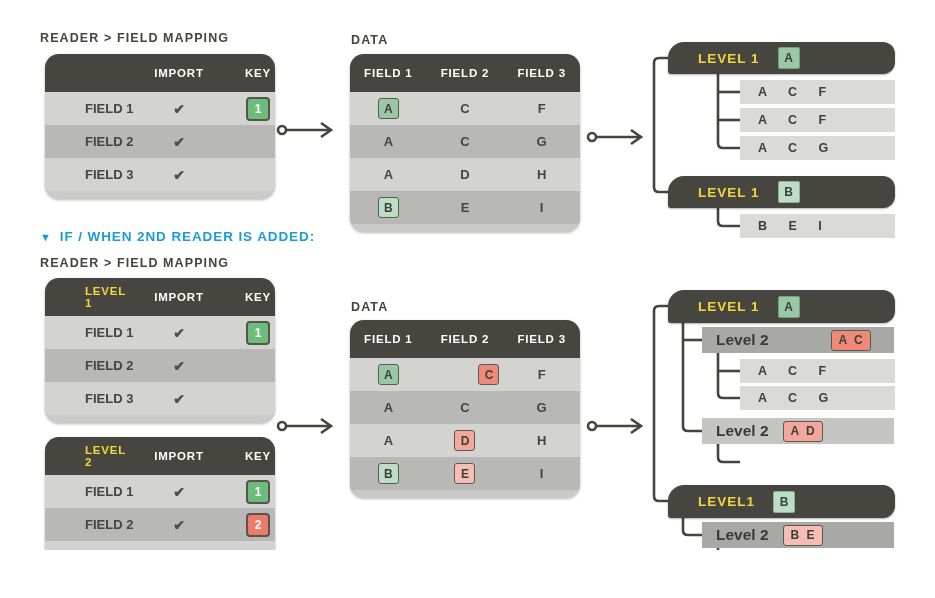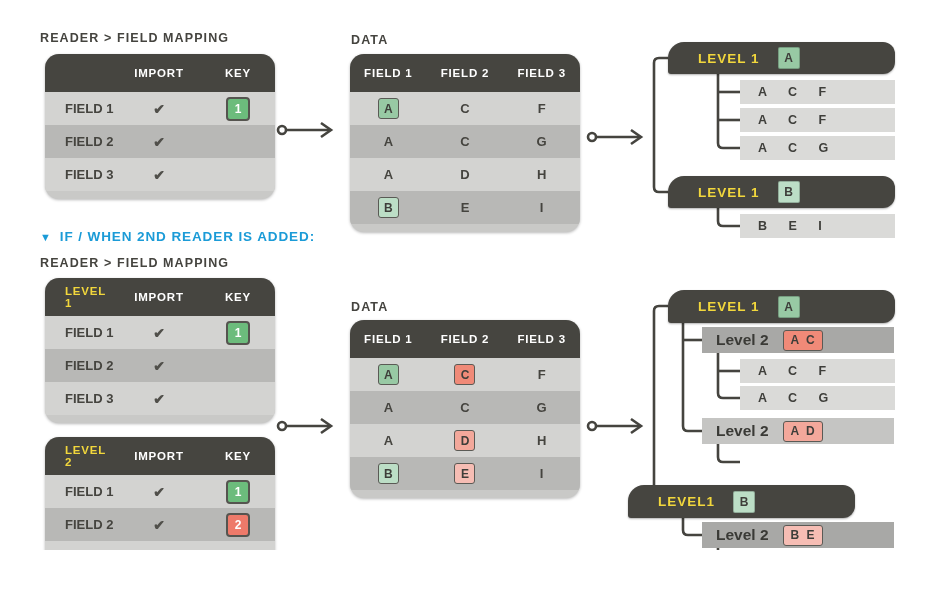--- a/index.html
+++ b/index.html
@@ -11,41 +11,41 @@
 
   .title{font-size:12.5px;font-weight:bold;letter-spacing:1.1px;color:#45443f;}
   .blue-head{font-size:13.5px;font-weight:bold;letter-spacing:0.9px;color:#1b9bd7;display:flex;align-items:center;gap:8px;}
   .blue-head .tri{font-size:11px;}
 
   
   .panel{position:absolute;background:#c9c9c7;border-radius:14px;overflow:hidden;
          padding-bottom:8px;box-shadow:0 1px 3px rgba(0,0,0,0.28);box-sizing:border-box;}
   .thead{display:grid;height:38px;background:#464540;color:#fff;font-size:11.5px;
          font-weight:bold;letter-spacing:0.8px;align-items:center;}
-  .map-cols{grid-template-columns:72px 84px 74px;}
+  .map-cols{grid-template-columns:72px 84px 74px;padding-left:20px;}
   .data-cols{grid-template-columns:1fr 1fr 1fr;}
   .trow{display:grid;height:33px;align-items:center;font-size:13px;font-weight:bold;color:#45443f;}
   .r-light{background:#d3d3d1;}
   .r-med{background:#b8b8b6;}
   .pl{padding-left:20px;}
   .ctr{display:flex;justify-content:center;align-items:center;}
   .check{color:#504f4a;font-size:14px;}
   .yellow{color:#f2d73c;}
 
   
   .keybadge{display:inline-flex;width:20px;height:20px;border:2px solid #55544f;border-radius:4px;
             align-items:center;justify-content:center;font-size:12px;font-weight:bold;color:#fff;}
   .key-green{background:#6cbc7c;}
   .key-red{background:#ee7a6a;}
   .badge{display:inline-flex;min-width:21px;height:21px;border:1.6px solid #5a5a55;border-radius:3px;
          align-items:center;justify-content:center;font-size:12px;font-weight:bold;color:#3e3e3a;box-sizing:border-box;}
   .badge.wide{padding:0 7px;word-spacing:4px;}
   .bg-green{background:#98c9a4;}
   .bg-green-pale{background:#bcdec6;}
-  .bg-salmon{background:#f08a78;}
+  .bg-salmon{background:#f08a78;margin-left:48px;}
   .bg-salmon-mid{background:#f3a89b;}
   .bg-salmon-pale{background:#f6bdb4;}
   .hbadge{display:inline-flex;width:20px;height:20px;border:1px solid rgba(0,0,0,0.22);border-radius:2px;
           align-items:center;justify-content:center;font-size:12px;font-weight:bold;color:#3e3e3a;}
 
   
   .tree-head{position:absolute;width:227px;height:32px;background:#464540;border-radius:16px 12px 12px 3px;
              display:flex;align-items:center;gap:18px;padding-left:30px;box-sizing:border-box;
              box-shadow:0 1px 2px rgba(0,0,0,0.3);z-index:2;}
   .tree-head .lvl{color:#f2d73c;font-weight:bold;font-size:13.5px;letter-spacing:1px;}
@@ -287,21 +287,21 @@
     <span>Level 2</span>
     <span class="badge wide bg-salmon">A C</span>
   </div>
   <div class="leaf" style="left:740px;top:359px;">A C F</div>
   <div class="leaf" style="left:740px;top:386px;">A C G</div>
   <div class="l2bar lightbar" style="left:702px;top:418px;">
     <span>Level 2</span>
     <span class="badge wide bg-salmon-mid">A D</span>
   </div>
 
-  <div class="tree-head" style="left:628px;top:485px;height:33px;">
+  <div class="tree-head" style="left:668px;top:485px;height:33px;">
     <span class="lvl">LEVEL1</span>
     <span class="hbadge bg-green-pale">B</span>
   </div>
   <div class="l2bar darkbar" style="left:702px;top:522px;">
     <span>Level 2</span>
     <span class="badge wide bg-salmon-pale">B E</span>
   </div>
   <div class="leaf" style="left:740px;top:553px;">B E I</div>
 
 </div>

